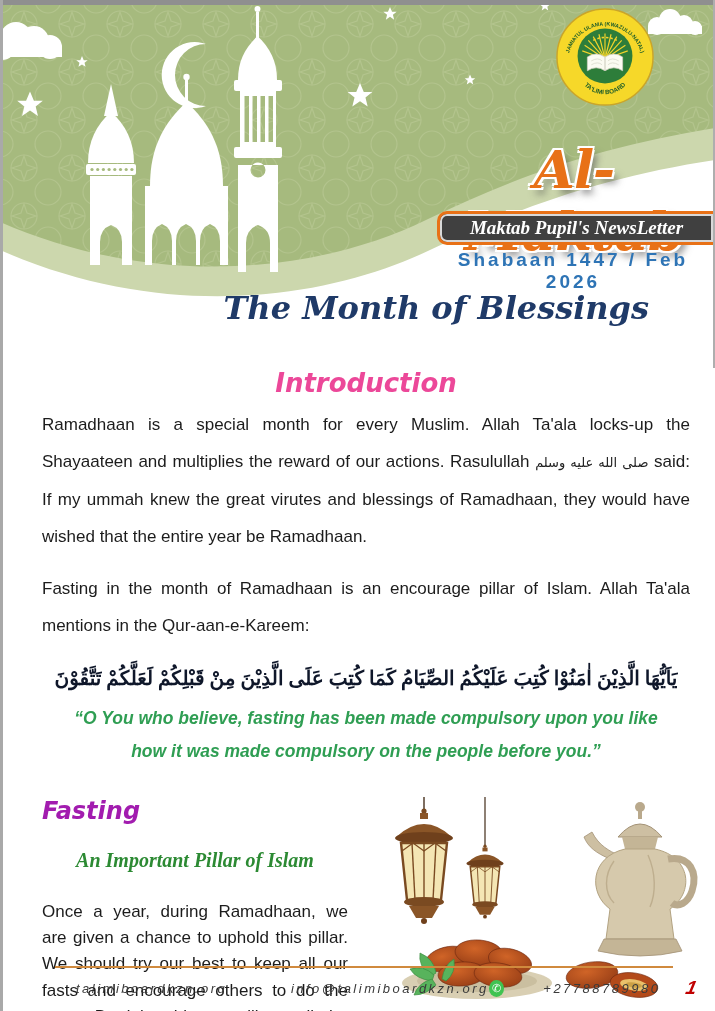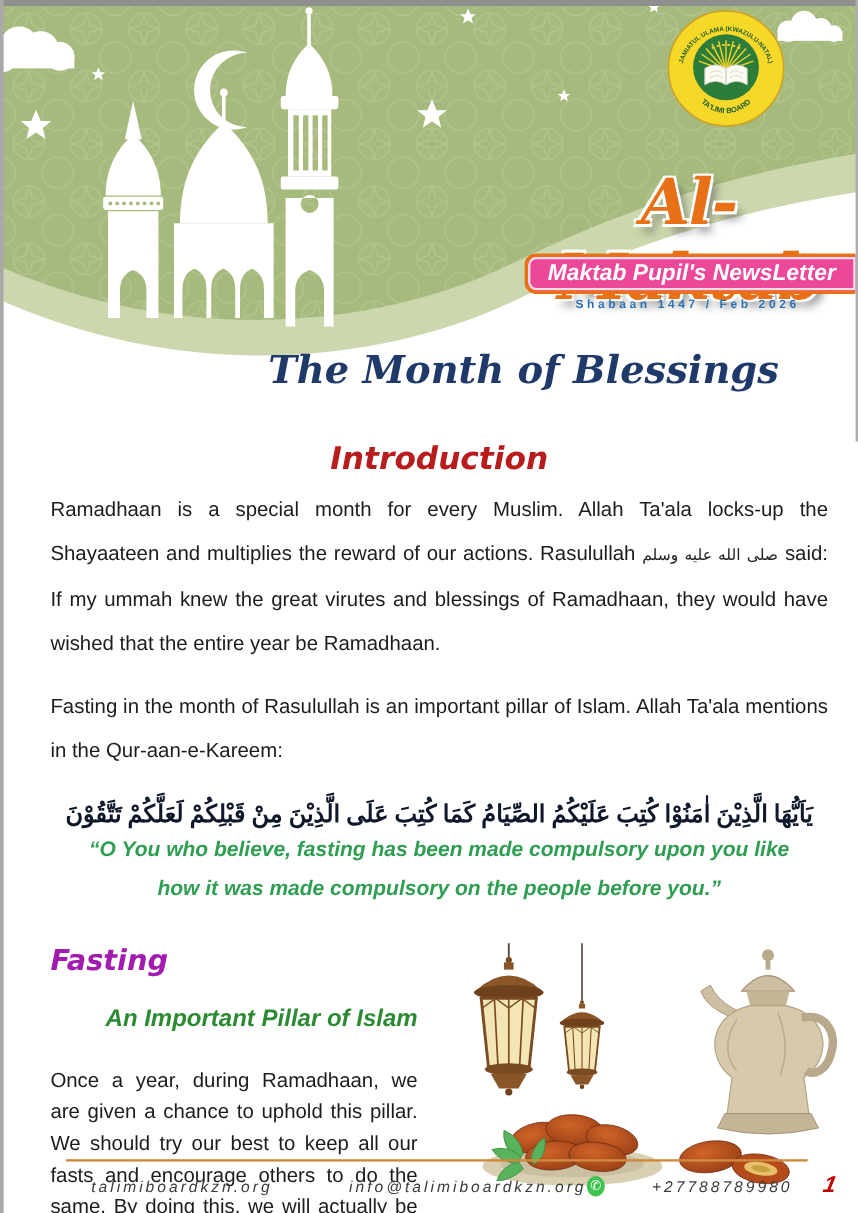--- a/index.html
+++ b/index.html
@@ -10,47 +10,47 @@
   .edge-right{position:absolute;top:0;right:0;height:368px;width:2px;background:#aeaeae;z-index:9;}
 
   .header-svg{position:absolute;top:0;left:0;z-index:1;}
   .logo{position:absolute;top:8px;left:556px;width:98px;height:98px;z-index:3;}
 
   .almaktab{position:absolute;top:138px;left:438px;width:272px;text-align:center;z-index:3;
     font-family:"DejaVu Serif",serif;font-style:italic;font-weight:bold;font-size:53px;letter-spacing:-1px;
     color:#e87117;
     text-shadow:-2px -2px 0 #fff,2px -2px 0 #fff,-2px 2px 0 #fff,2px 2px 0 #fff,5px 6px 7px rgba(70,70,70,.55);}
   .banner{position:absolute;top:211px;left:437px;right:2px;height:28px;z-index:3;
-    background:#ec4899;border:3px solid #e87117;border-right:none;border-radius:10px 0 0 10px;
+    background:#404040;border:3px solid #e87117;border-right:none;border-radius:10px 0 0 10px;
     box-shadow:inset 0 0 0 2px rgba(255,255,255,.8);
     display:flex;align-items:center;justify-content:center;
-    color:#fff;font-style:italic;font-weight:bold;font-size:19px;}
+    color:#fff;font-style:italic;font-weight:bold;font-size:19px;font-family:Liberation Serif, serif;}
   .issue{position:absolute;top:249px;left:437px;right:6px;text-align:center;z-index:3;
-    color:#2e74b5;font-weight:bold;font-size:10px;letter-spacing:3px;}
+    color:#2e74b5;font-weight:bold;font-size:19px;letter-spacing:3px;}
   .tagline{position:absolute;top:289px;right:66px;z-index:3;color:#1f3a68;
     font-family:"DejaVu Serif",serif;font-style:italic;font-weight:bold;font-size:32px;text-align:right;}
   .ramadhaan{position:absolute;top:266px;left:26px;z-index:2;color:#c00000;
     font-family:"DejaVu Serif",serif;font-style:italic;font-weight:bold;font-size:86px;line-height:1;
     text-shadow:3px 4px 5px #a9bcdf,-2px -2px 4px #c9d5ee,0 0 2px #c00000;}
 
   .content{position:absolute;top:368px;left:42px;width:648px;z-index:2;font-size:17px;}
   .intro-h{text-align:center;font-family:"DejaVu Sans",sans-serif;font-style:italic;font-weight:bold;
-    font-size:26px;color:#b91c1c;margin:0 0 8px 0;}
+    font-size:26px;color:#ec4899;margin:0 0 8px 0;}
   .jpara{text-align:justify;line-height:2.2;margin:0;}
   .jpara + .jpara{margin-top:14px;}
   .honorific{font-family:"DejaVu Sans",sans-serif;font-size:13px;color:#222;margin-top:48px;}
   .verse{direction:rtl;text-align:center;color:#0f172a;font-weight:bold;font-size:20px;margin-top:22px;
     font-family:Liberation Serif, serif;}
   .quote{text-align:center;color:#2f9e53;font-style:italic;font-weight:bold;font-size:17.5px;
-    line-height:1.85;padding:0 28px;}
+    line-height:1.85;margin-top:12px;padding:0 28px;}
   .fasting{margin-top:14px;}
   .fast-art{float:right;width:338px;height:220px;margin-left:4px;}
   .f-h1{text-align:left;font-family:"DejaVu Sans",sans-serif;font-style:italic;font-weight:bold;
     font-size:24px;color:#a21caf;margin-top:30px;}
-  .f-h2{text-align:right;font-family:Liberation Sans, sans-serif;font-style:italic;font-weight:bold;
+  .f-h2{text-align:center;font-family:Liberation Serif, serif;font-style:italic;font-weight:bold;
     font-size:20px;color:#2c8a33;margin-top:3px;}
   .f-body{text-align:justify;line-height:1.55;margin-top:16px;}
 
   .f-line{position:absolute;left:55px;right:42px;top:966px;border-top:2px solid #d08a3e;z-index:2;}
   .footer{position:absolute;left:56px;right:18px;top:977px;z-index:2;display:flex;align-items:center;
     font-size:13px;font-style:italic;letter-spacing:2.5px;color:#3a3a3a;}
   .f-site{width:235px;margin-left:20px;}
   .f-email{flex:1;}
   .f-wa{display:inline-flex;align-items:center;justify-content:center;width:17px;height:17px;border-radius:50%;
     background:#40c351;color:#fff;font-size:11px;font-style:normal;letter-spacing:0;margin-right:7px;}
@@ -188,21 +188,21 @@
     <span>Maktab Pupil's NewsLetter</span>
   </div>
   <div class="issue">Shabaan 1447 / Feb 2026</div>
   <div class="tagline">The Month of Blessings</div>
 
   <div class="content">
     <h2 class="intro-h">Introduction</h2>
 
     <p class="jpara"><span>Ramadhaan is a special month for every Muslim. Allah Ta'ala locks-up the Shayaateen and multiplies the reward of our actions.  Rasulullah </span><span class="honorific">صلى الله عليه وسلم</span><span> said: If my ummah knew the great virutes and blessings of Ramadhaan, they would have wished that the entire year be Ramadhaan.</span></p>
 
-    <p class="jpara">Fasting in the month of Rasulullah is an important pillar of Islam. Allah Ta'ala mentions in the Qur-aan-e-Kareem:</p>
+    <p class="jpara">Fasting in the month of Ramadhaan is an encourage pillar of Islam. Allah Ta'ala mentions in the Qur-aan-e-Kareem:</p>
 
     <div class="verse">يَاَيُّهَا الَّذِيْنَ اٰمَنُوْا كُتِبَ عَلَيْكُمُ الصِّيَامُ كَمَا كُتِبَ عَلَى الَّذِيْنَ مِنْ قَبْلِكُمْ لَعَلَّكُمْ تَتَّقُوْنَ</div>
     <div class="quote">“O You who believe, fasting has been made compulsory upon you like how it was made compulsory on the people before you.”</div>
 
     <div class="fasting">
 
       <svg class="fast-art" viewBox="0 0 338 220" overflow="visible">
         <defs>
           <linearGradient id="gold" x1="0" y1="0" x2="1" y2="1">
             <stop offset="0" stop-color="#f2c050"></stop>

